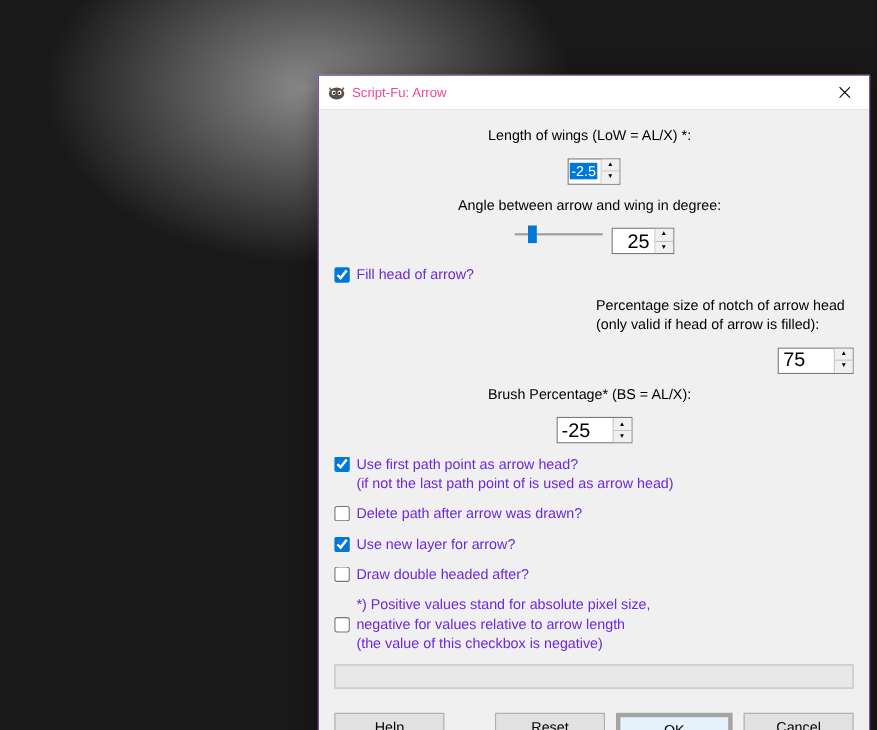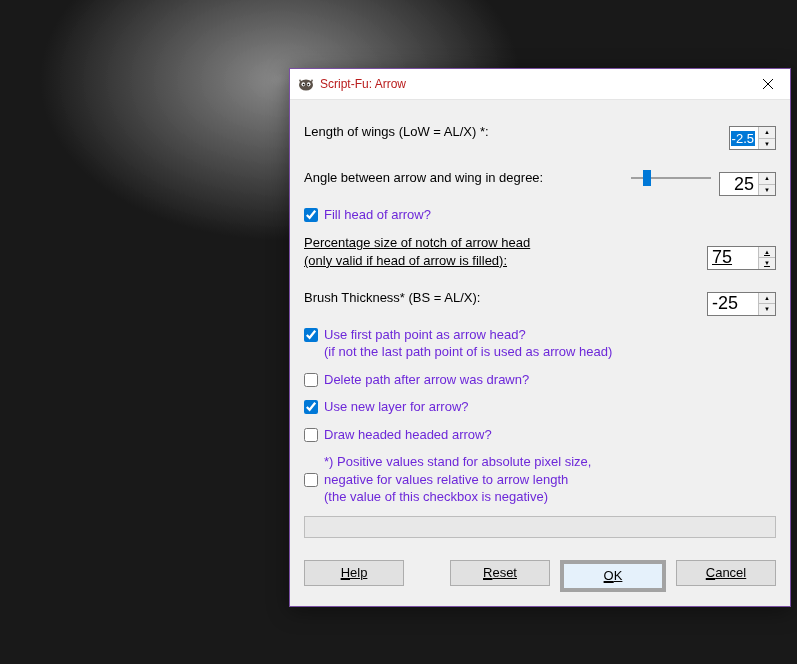--- a/index.html
+++ b/index.html
@@ -39,42 +39,43 @@
     border-bottom: 1px solid #e5e5e5;
   }
   .titlebar .icon {
     width: 16px; height: 16px;
     margin-right: 6px;
     display: inline-block;
   }
   .titlebar .title {
     flex: 1;
     font-size: 12px;
-    color: #b91c1c;
+    color: #ec4899;
   }
   .titlebar .close {
     width: 45px;
     height: 30px;
     display: flex;
     align-items: center;
     justify-content: center;
     font-size: 14px;
     line-height: 1;
   }
 
   .content {
     padding: 14px 14px 4px 14px;
   }
   .row {
     display: flex;
     align-items: center;
     margin-bottom: 10px;
     min-height: 22px;
-  }
-  .row.tall { align-items: center; text-decoration: underline; }
+    flex-direction: column;
+  }
+  .row.tall { align-items: flex-end; }
   .label {
     flex: 1;
     color: #000;
     line-height: 1.35;
     padding-right: 8px;
   }
   .spin {
     display: inline-flex;
     align-items: stretch;
     border: 1px solid #7a7a7a;
@@ -261,21 +262,21 @@
       <div class="spin">
         <input value="75" style="">
         <div class="btns">
           <div>▲</div>
           <div>▼</div>
         </div>
       </div>
     </div>
 
     <div class="row">
-      <div class="label">Brush Thickness* (BS = AL/X):</div>
+      <div class="label">Brush Percentage* (BS = AL/X):</div>
       <div class="spin">
         <input value="-25" style="">
         <div class="btns">
           <div>▲</div>
           <div>▼</div>
         </div>
       </div>
     </div>
 
     <div class="check-row">
@@ -291,21 +292,21 @@
       <span class="clabel">Delete path after arrow was drawn?</span>
     </div>
 
     <div class="check-row">
       <input type="checkbox" checked="" style="">
       <span class="clabel">Use new layer for arrow?</span>
     </div>
 
     <div class="check-row">
       <input type="checkbox" style="">
-      <span class="clabel">Draw headed headed arrow?</span>
+      <span class="clabel">Draw double headed after?</span>
     </div>
 
     <div class="check-row">
       <input type="checkbox" style="margin-top: 20px;">
       <span class="clabel">
         <span class="indent-first">*) Positive values stand for absolute pixel size,</span><br>
         <span>negative for values relative to arrow length</span><br>
         <span>(the value of this checkbox is negative)</span>
       </span>
     </div>

